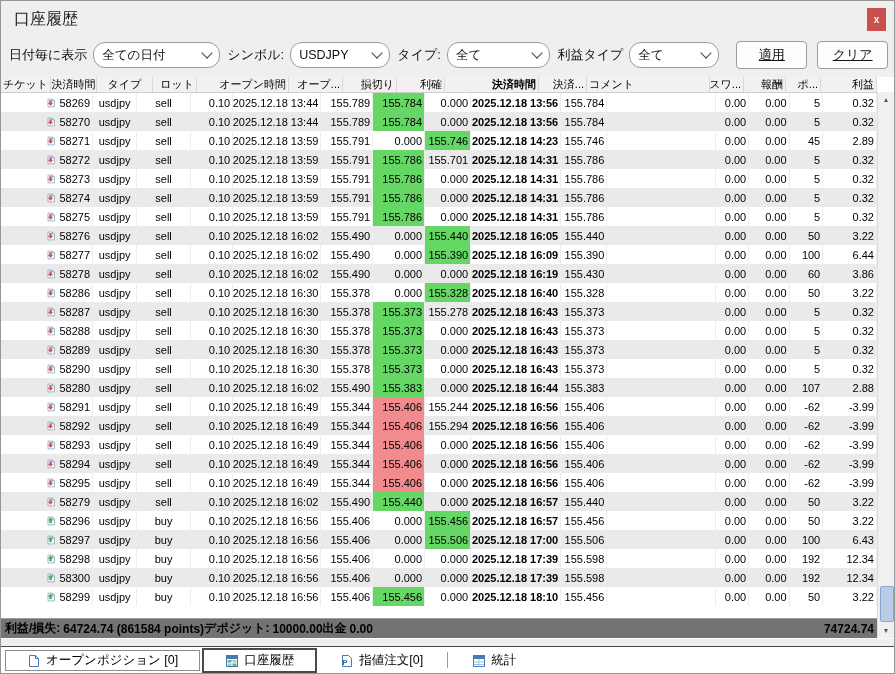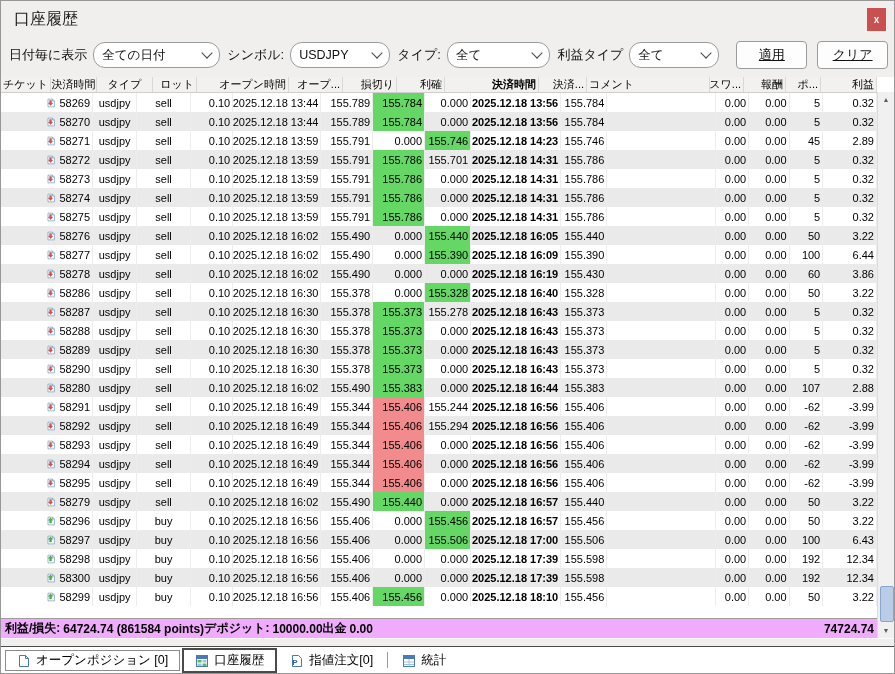--- a/index.html
+++ b/index.html
@@ -47,36 +47,36 @@
   .c-sl{width:54px;justify-content:flex-end;}
   .c-tp{width:48px;justify-content:flex-end;}
   .c-close_time{width:94px;justify-content:flex-end;font-weight:bold;}
   .c-close_price{width:48px;justify-content:flex-end;}
   .c-comment{width:114px;flex:1 1 auto;justify-content:flex-start;}
   .c-swap{width:34px;justify-content:flex-end;}
   .c-reward{width:42px;justify-content:flex-end;}
   .c-points{width:35px;justify-content:flex-end;}
   .c-profit{width:56px;justify-content:flex-end;}
   
-  .gfooter{height:20px;background:#f0abfc;border-top:1px solid #9f9d9b;display:flex;align-items:center;
+  .gfooter{height:20px;background:#737373;border-top:1px solid #9f9d9b;display:flex;align-items:center;
     justify-content:space-between;font-weight:bold;font-size:12px;color:#000;padding:0 3px 0 4px;box-sizing:border-box;flex:0 0 auto;}
   .fseg{white-space:nowrap;}
   .fleft{display:flex;align-items:center;}
   .fleft .lab{margin-right:3px;}
   .fleft .val{margin-right:0;}
   
   .vscroll{position:absolute;top:15px;right:0;bottom:0;width:17px;background:#f0f0f0;border-left:1px solid #dcdcdc;box-sizing:border-box;}
   .sbtn{height:15px;width:100%;display:flex;align-items:center;justify-content:center;font-size:7px;color:#5c5c5c;cursor:default;}
   .sbtn-down{position:absolute;bottom:0;left:0;}
   .sthumb{position:absolute;bottom:16px;left:2px;width:12px;height:34px;background:#b9cde8;border:1px solid #89a7cc;border-radius:2px;cursor:default;}
   
   .gap{height:7px;background:#f1efee;flex:0 0 auto;border-top:1px solid #fcfcfc;}
   .tabbar{height:26px;background:#fff;border-top:1px solid #4a4a4a;display:flex;align-items:flex-end;
     padding-left:4px;flex:0 0 auto;}
-  .tab{display:flex;align-items:center;gap:5px;font-size:12.5px;color:#000;padding:0 11px;height:21px;
+  .tab{display:flex;align-items:center;gap:5px;font-size:12.5px;color:#000;padding:0 21px;height:21px;
     margin:0 2px 2px 0;border:1px solid #8c8c8c;background:#fff;box-sizing:border-box;cursor:default;white-space:nowrap;}
   .tab.active{height:25px;border:2px solid #4a4a4a;margin-bottom:0;}
   .tab.noborder{border:none;}
   .tabdivider{width:1px;height:16px;background:#9a9a9a;margin:0 3px 5px 1px;}
   .tab svg{flex:0 0 auto;}
 </style>
 </head>
 <body>
 
 <div class="window">

